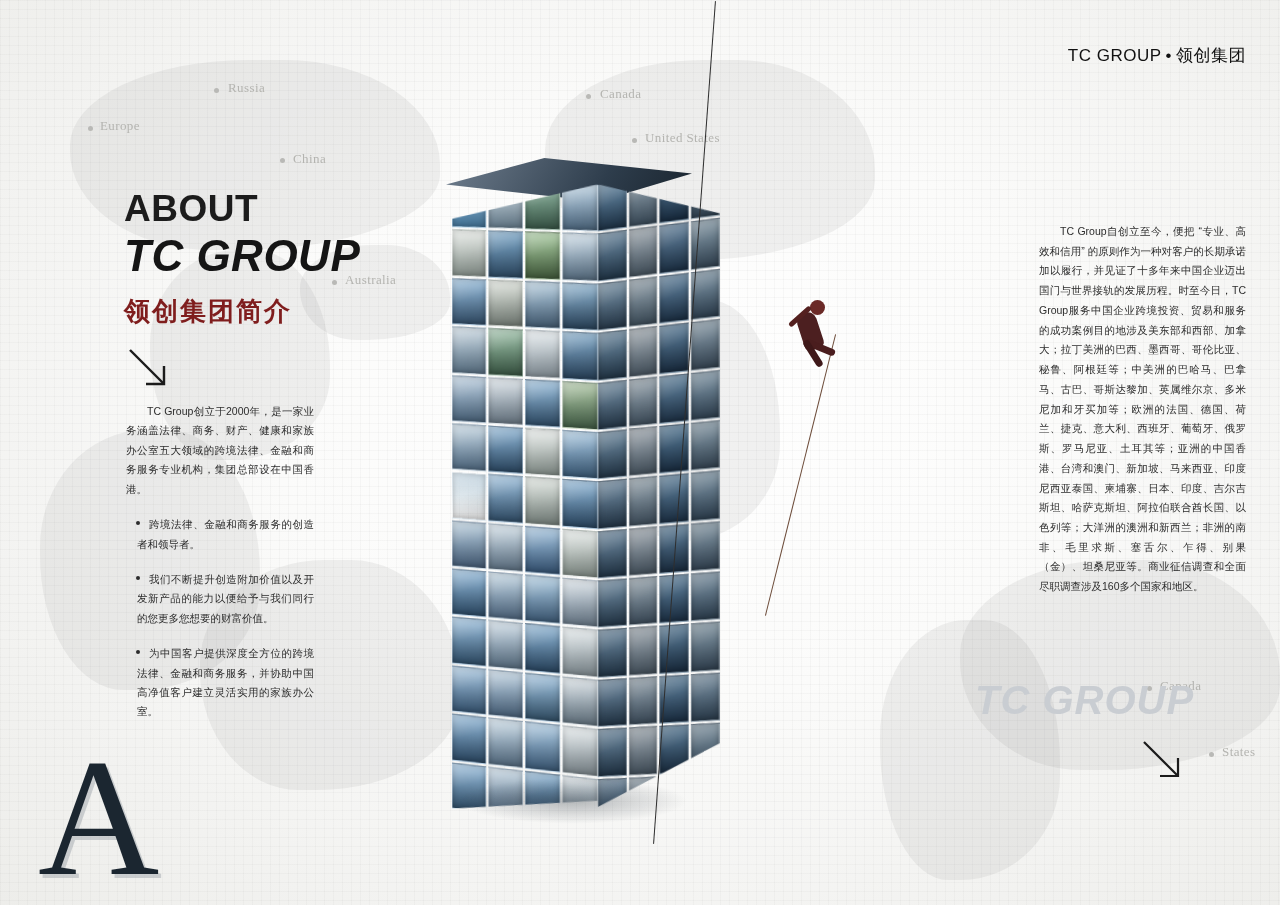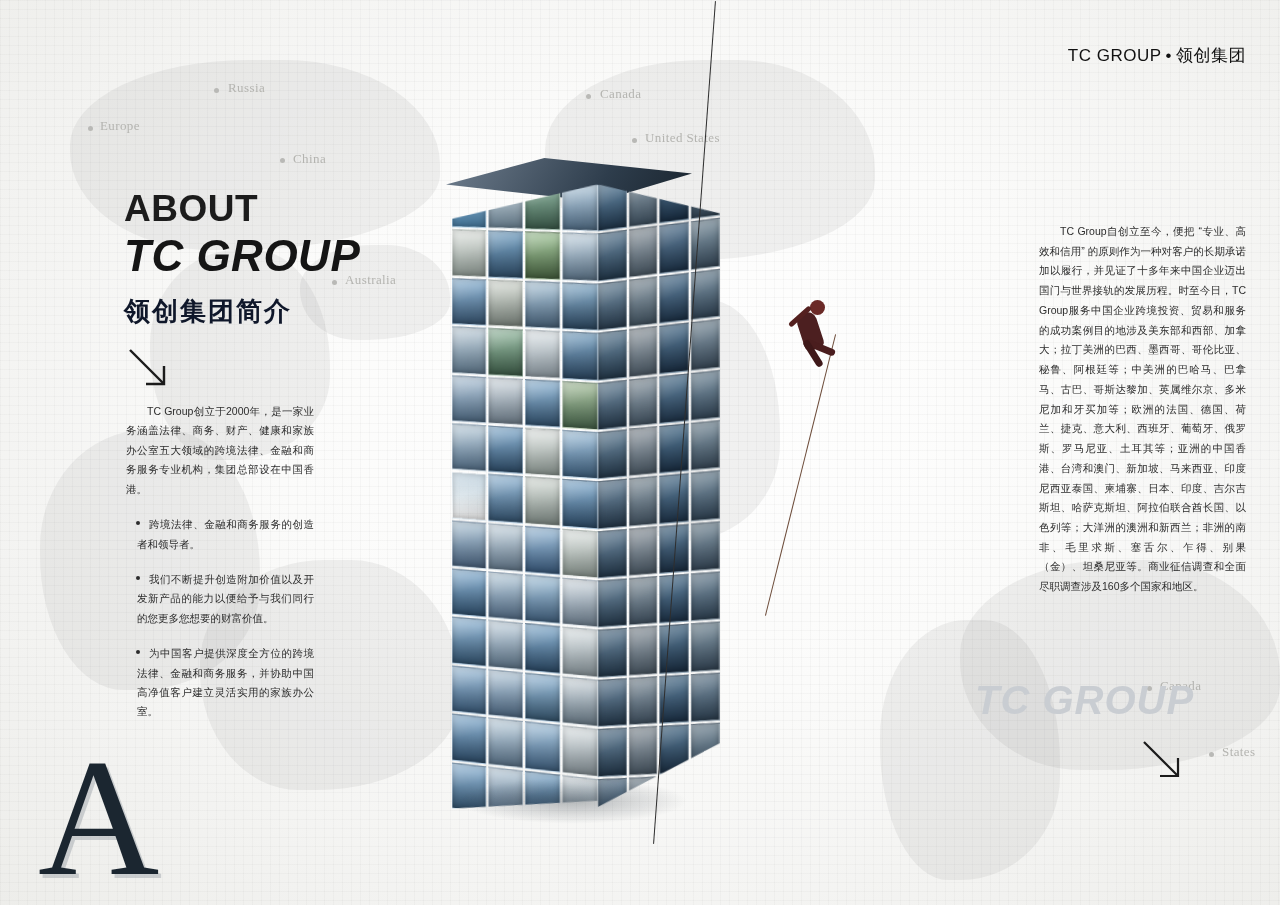--- a/index.html
+++ b/index.html
@@ -87,21 +87,21 @@
     font-weight: bold;
     font-style: italic;
     letter-spacing: 0.5px;
     color: #151515;
     line-height: 1.12;
     margin-top: 2px;
   }
   .headline .l3 {
     font-size: 26px;
     font-weight: bold;
-    color: #0f172a;
+    color: #7f1d1d;
     letter-spacing: 2px;
     margin-top: 14px;
   }
 
   
   .arrow {
     position: absolute;
     width: 46px;
     height: 46px;
   }

